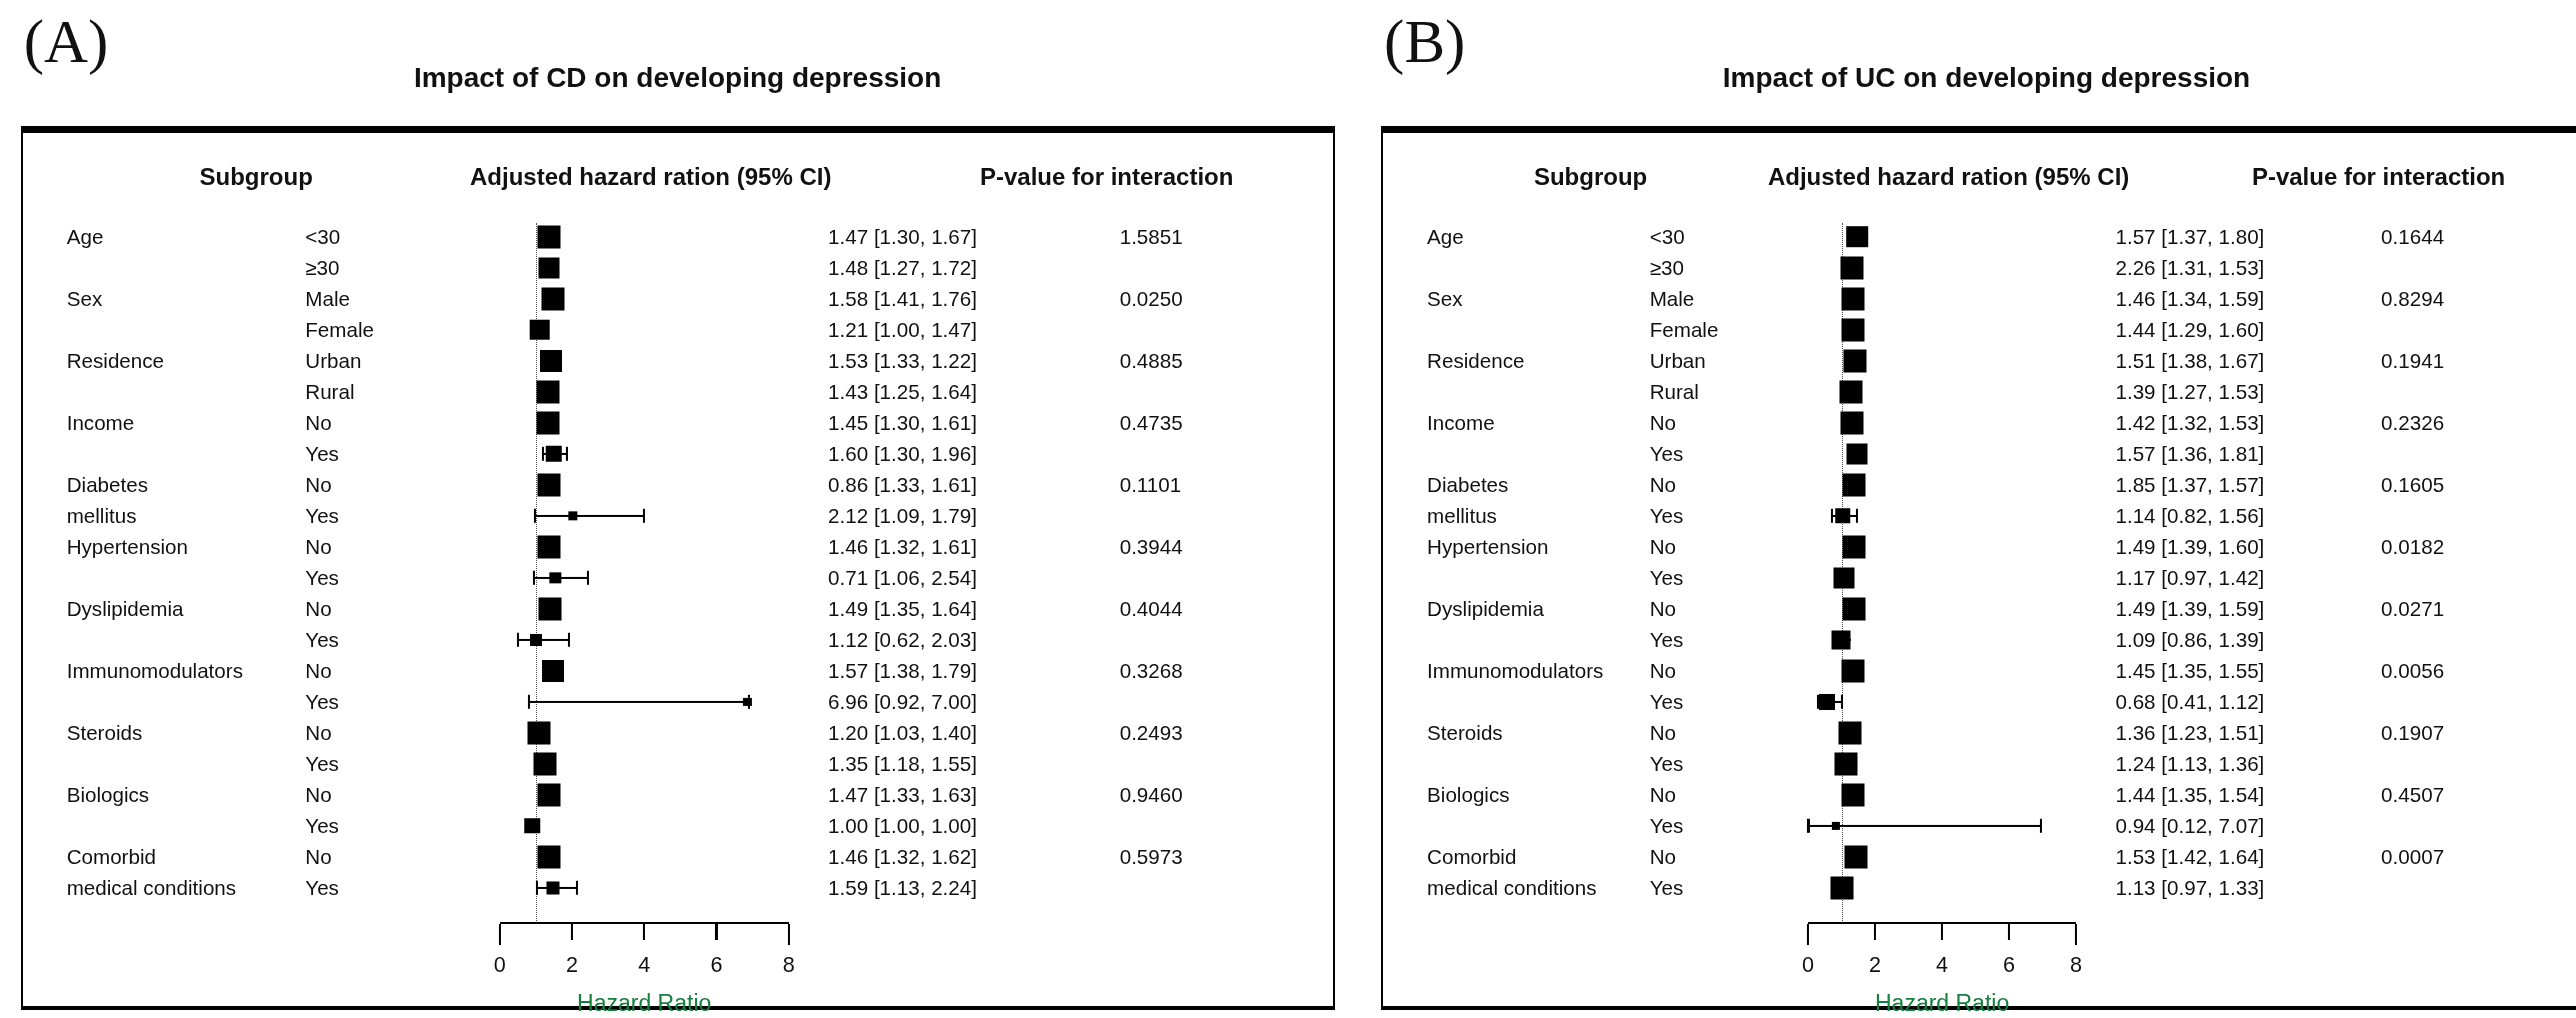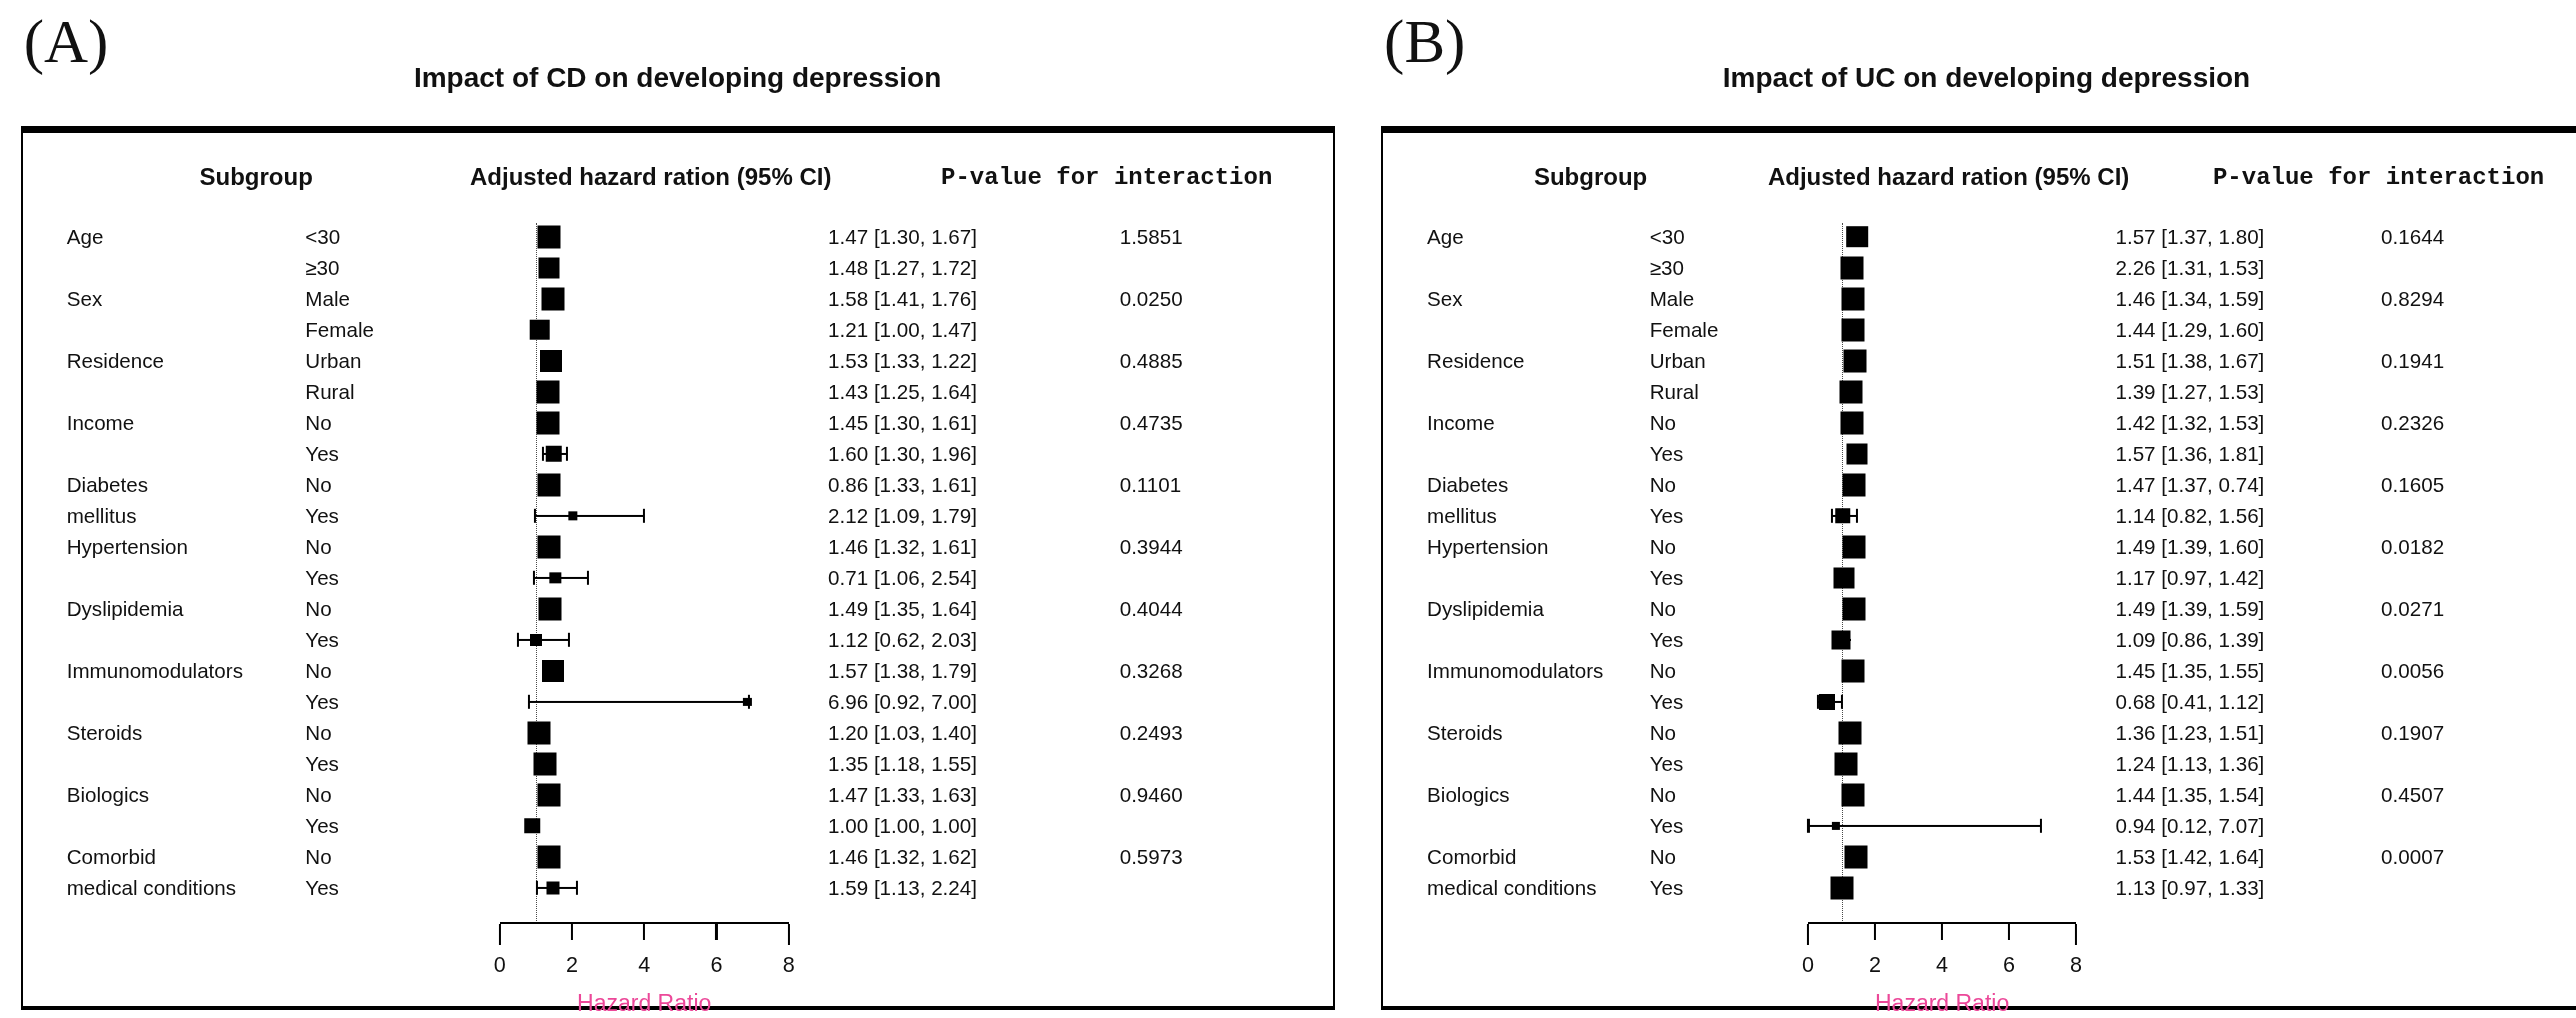--- a/index.html
+++ b/index.html
@@ -19,21 +19,21 @@
     border:2.1px solid #000;border-top:7.2px solid #000;border-bottom:4.6px solid #000;
     padding-left:4.1px;box-sizing:border-box;background:#fff;}
 
   .hdr,.frow{display:grid;}
   .panel-a .hdr,.panel-a .frow{grid-template-columns:258px 201px 330px 278px 232px;}
   .panel-b .hdr,.panel-b .frow{grid-template-columns:242px 165px 309px 252px 227px;}
 
   .hdr{height:88px;align-items:center;font-weight:700;font-size:24px;}
   .h1{grid-column:1/3;justify-self:center;white-space:nowrap;}
   .h2{grid-column:3/4;justify-self:center;white-space:nowrap;}
-  .h3{grid-column:4/6;justify-self:center;white-space:nowrap;padding-left:72px;font-family:Liberation Mono, monospace;}
+  .h3{grid-column:4/6;justify-self:center;white-space:nowrap;padding-left:72px;}
 
   .rows{position:relative;}
   .frow{height:31px;align-items:center;font-size:20.6px;}
   .cell-group{padding-left:40px;white-space:nowrap;}
   .cell-level{padding-left:20.6px;white-space:nowrap;}
   .cell-plot{position:relative;height:100%;}
   .plotarea{position:absolute;left:10.3px;top:0;height:100%;}
   .panel-a .plotarea{width:289px;}
   .panel-b .plotarea{width:268px;}
   .cell-hr{padding-left:12.4px;white-space:nowrap;}
@@ -48,21 +48,21 @@
   .cap{position:absolute;top:50%;width:2.1px;height:14.4px;transform:translate(-50%,-50%);background:#000;}
   .sq{position:absolute;top:50%;transform:translate(-50%,-50%);background:#000;}
 
   .axisblock{position:relative;height:103px;}
   .axwrap{position:absolute;top:18.5px;height:0;border-top:2.1px solid #000;}
   .panel-a .axwrap{left:473px;width:289px;}
   .panel-b .axwrap{left:421px;width:268px;}
   .tick{position:absolute;top:0;width:2.1px;background:#000;transform:translateX(-50%);}
   .ticklab{position:absolute;top:28px;font-size:21.6px;transform:translateX(-50%);color:#111;}
   .xlabel{position:absolute;top:66px;left:50%;transform:translateX(-50%);
-    font-size:23px;white-space:nowrap;color:#ec4899;}
+    font-size:23px;white-space:nowrap;color:#15803d;}
 </style>
 </head>
 <body>
 
 <div class="stage">
 
   <section class="panel panel-a">
     <div class="panel-label">(A)</div>
     <h2 class="panel-title">Impact of CD on developing depression</h2>
     <div class="panel-box">
@@ -476,21 +476,21 @@
           </div>
           <div class="frow">
             <div class="cell-group">Diabetes</div>
             <div class="cell-level">No</div>
             <div class="cell-plot">
               <div class="plotarea">
                 <span class="ciline" style="left: 17.125%; width: 2.5%;"></span>
                 <span class="sq" style="width: 23px; height: 23px; left: 18.375%;"></span>
               </div>
             </div>
-            <div class="cell-hr">1.47 [1.37, 0.74]</div>
+            <div class="cell-hr">1.85 [1.37, 1.57]</div>
             <div class="cell-p">0.1605</div>
           </div>
           <div class="frow">
             <div class="cell-group">mellitus</div>
             <div class="cell-level">Yes</div>
             <div class="cell-plot">
               <div class="plotarea">
                 <span class="ciline" style="left: 10.25%; width: 9.25%;"></span>
                 <span class="cap" style="left: 10.25%;"></span>
                 <span class="cap" style="left: 19.5%;"></span>

